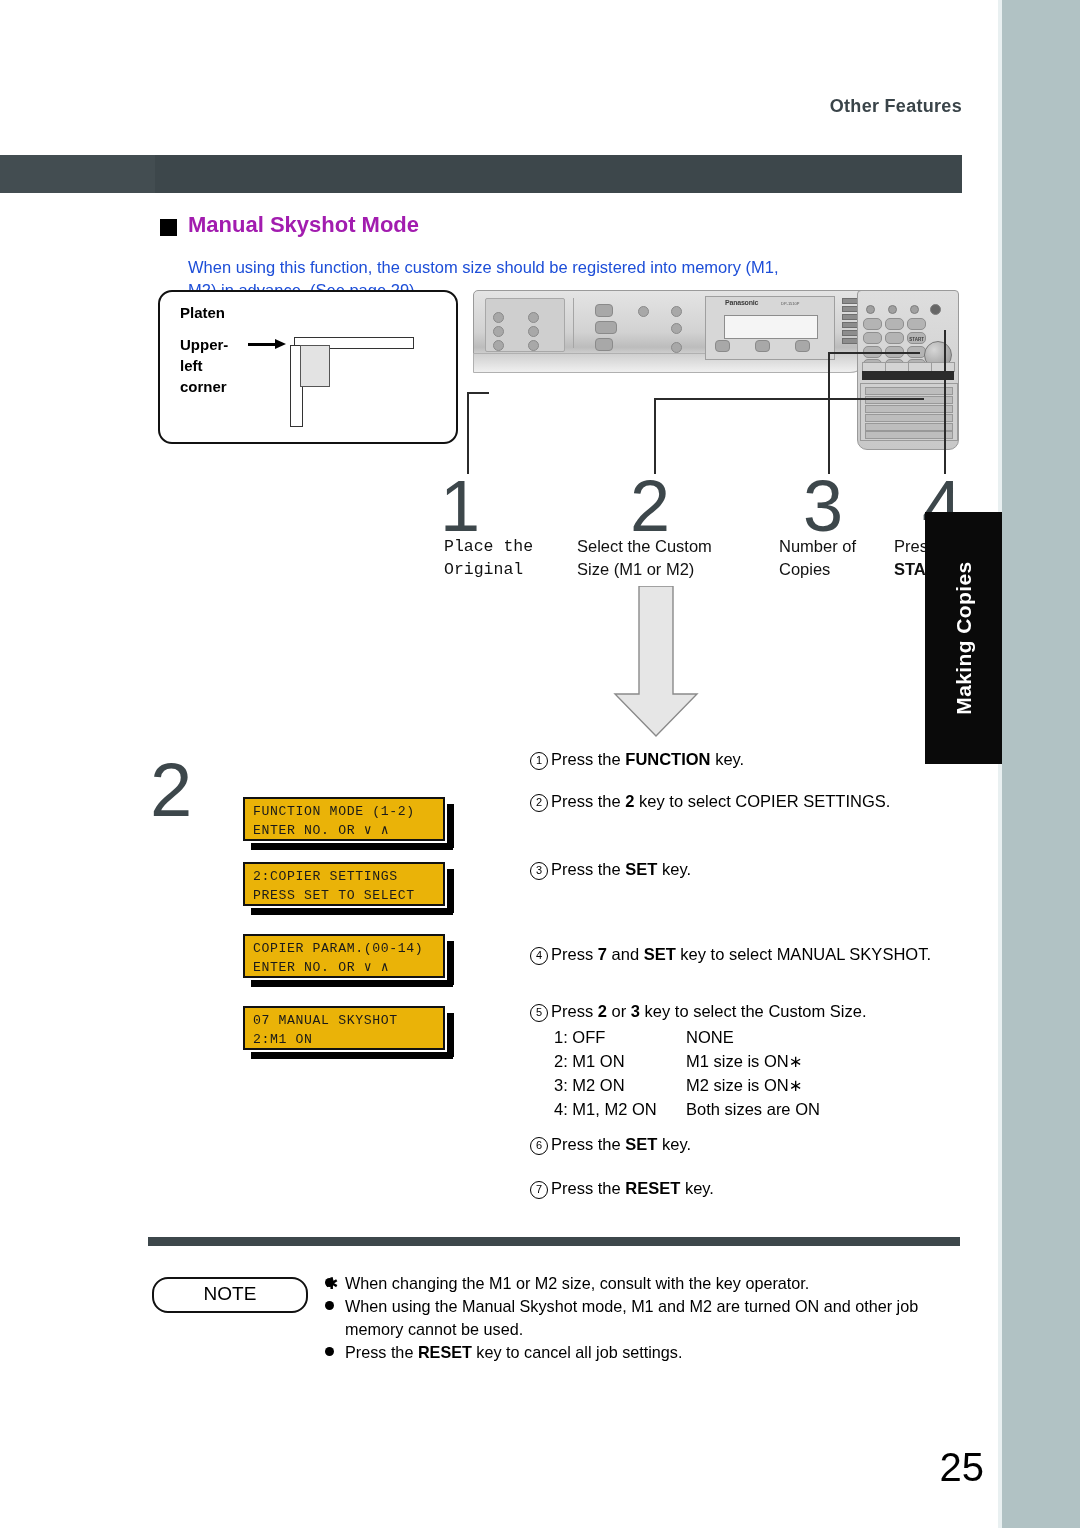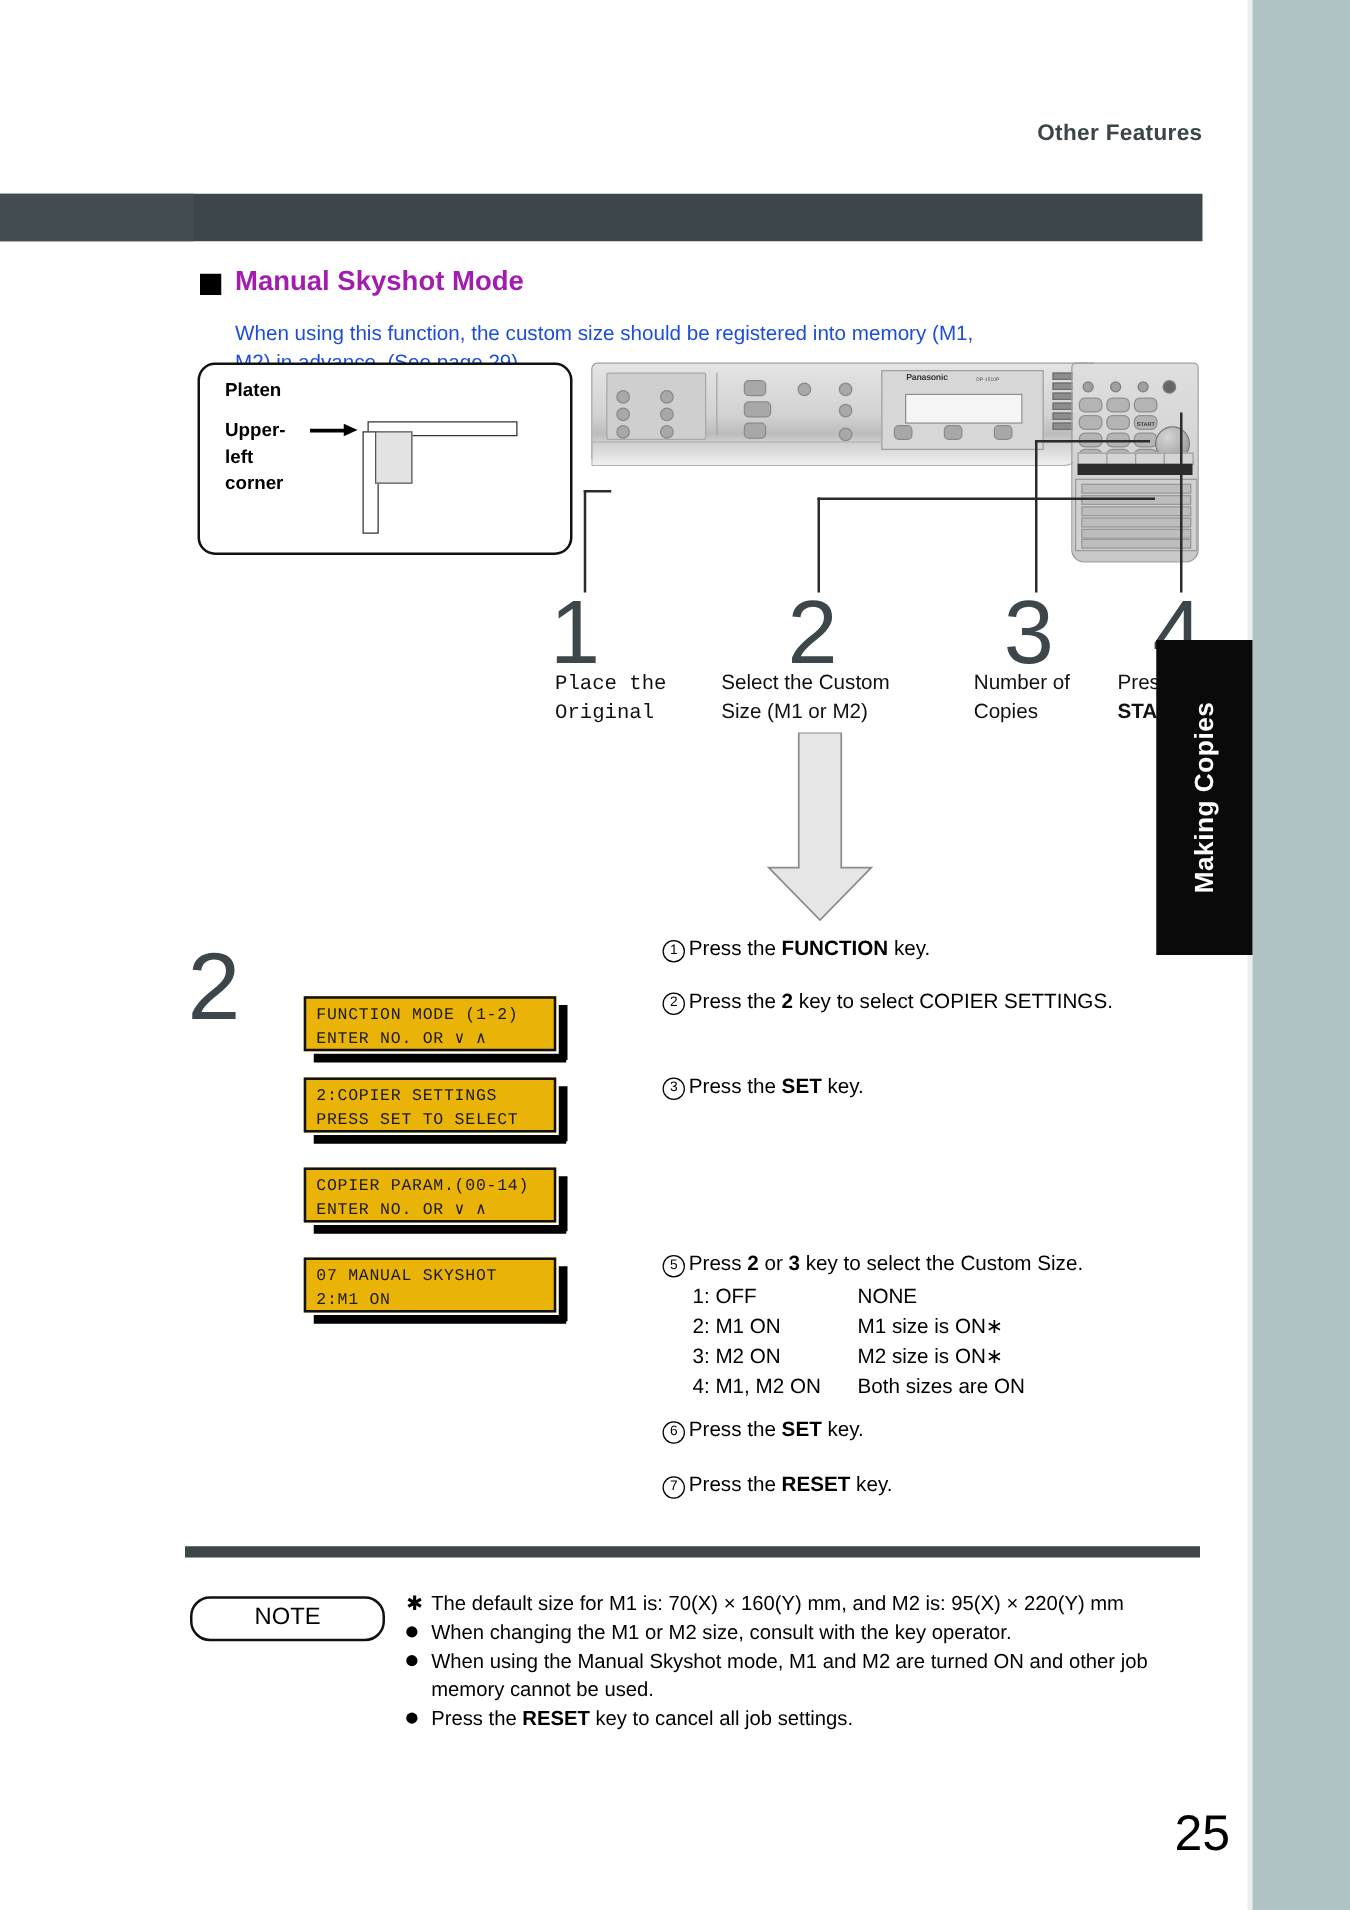--- a/index.html
+++ b/index.html
@@ -645,20 +645,23 @@
   </div>
 
   <div class="instr" style="left:530px;top:790px;width:460px;">
     <span class="circnum">2</span><span>Press the </span><b>2</b><span> key to select COPIER SETTINGS.</span>
   </div>
 
   <div class="instr" style="left:530px;top:858px;width:450px;">
     <span class="circnum">3</span><span>Press the </span><b>SET</b><span> key.</span>
   </div>
 
+  <div class="instr" style="left:530px;top:943px;width:470px;">
+    <span class="circnum">4</span><span>Press </span><b>7</b><span> and </span><b>SET</b><span> key to select MANUAL SKYSHOT.</span>
+  </div>
 
   <div class="instr" style="left:530px;top:1000px;width:470px;">
     <span class="circnum">5</span><span>Press </span><b>2</b><span> or </span><b>3</b><span> key to select the Custom Size.</span>
   </div>
 
   <table class="opt-table" style="left:552px;top:1024px;">
     <tbody>
         <tr>
       <td class="c1">1: OFF</td>
       <td>NONE</td>
@@ -684,21 +687,20 @@
 
   <div class="instr" style="left:530px;top:1177px;width:450px;">
     <span class="circnum">7</span><span>Press the </span><b>RESET</b><span> key.</span>
   </div>
 
   <div class="note-rule"></div>
   <div class="note-pill">NOTE</div>
   <div class="note-list">
     <div class="ni">
       <span class="ast">✱</span>
-      <span>The default size for M1 is: 70(X) × 160(Y) mm, and M2 is: 95(X) × 220(Y) mm</span>
     </div>
     <div class="ni">
       <span class="bullet"></span>
       <span>When changing the M1 or M2 size, consult with the key operator.</span>
     </div>
     <div class="ni">
       <span class="bullet"></span>
       <span>When using the Manual Skyshot mode, M1 and M2 are turned ON and other job memory cannot be used.</span>
     </div>
     <div class="ni">

